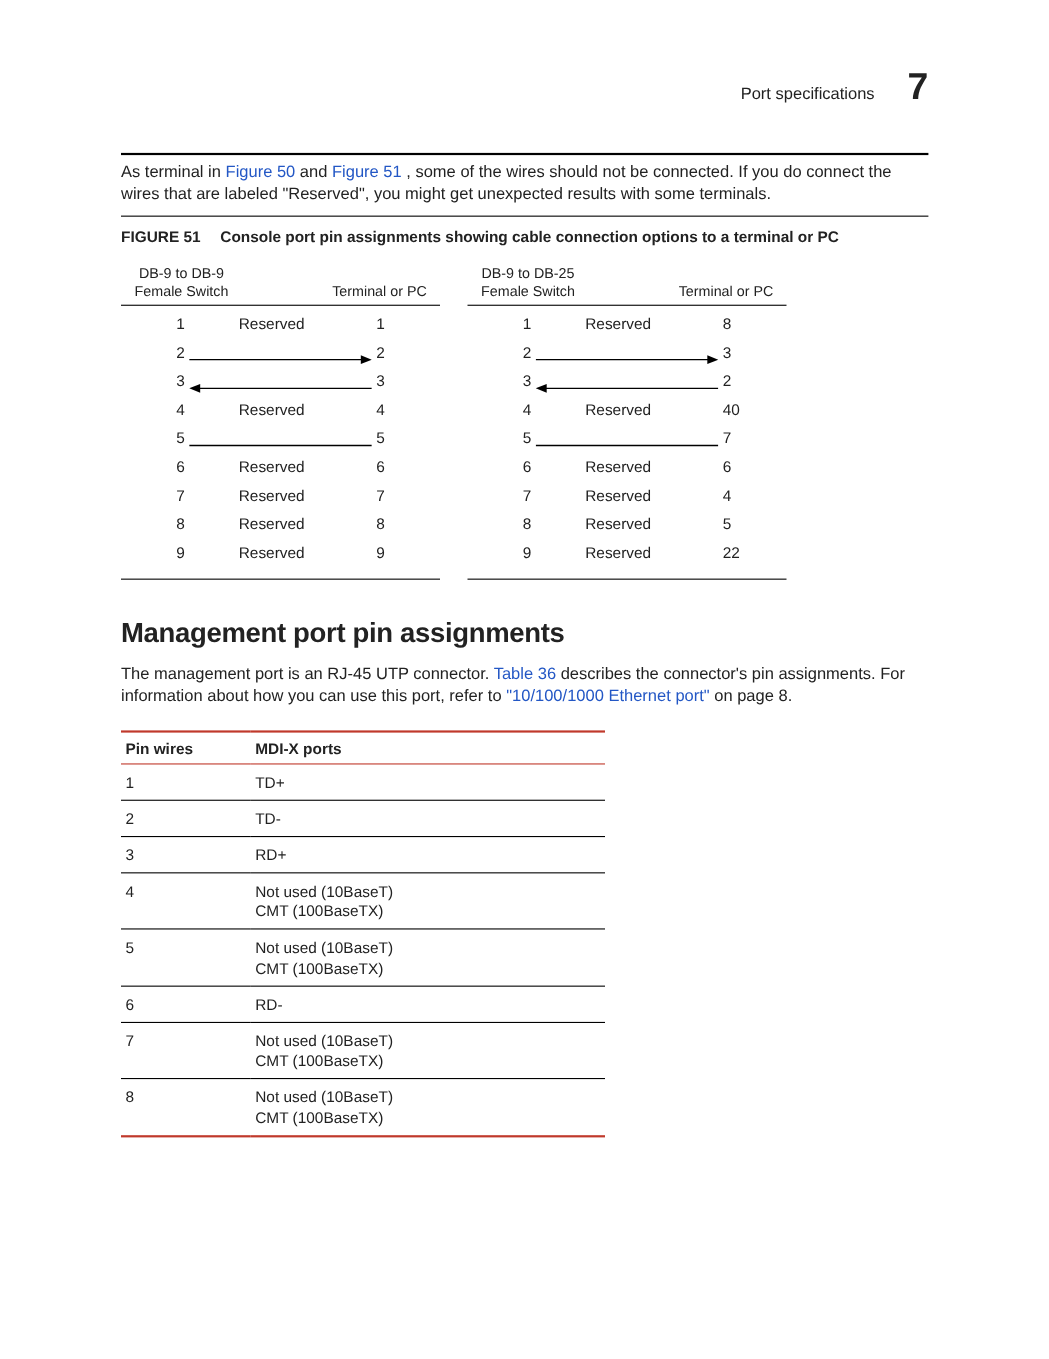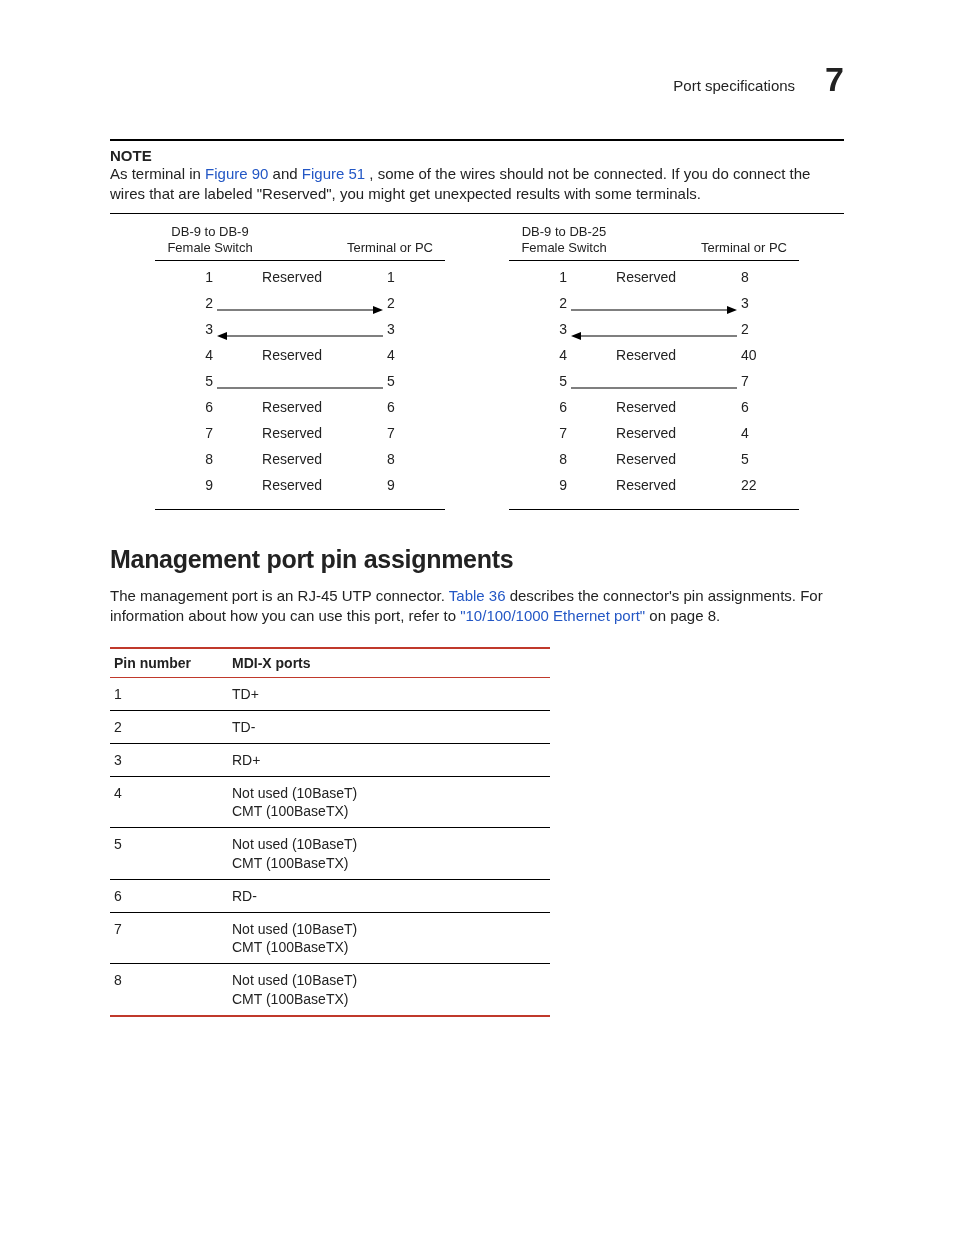--- a/index.html
+++ b/index.html
@@ -57,22 +57,22 @@
   .figcap-label {
     font-weight: 700;
     text-transform: uppercase;
     margin-right: 14px;
   }
   .figcap-text {
     font-weight: 700;
   }
   .figure-area {
     display: flex;
-    justify-content: center;
-    gap: 64px;
+    justify-content: flex-start;
+    gap: 25px;
   }
   .pin-block {
     width: 290px;
   }
   .pin-block .colheads {
     display: flex;
     justify-content: space-between;
     font-size: 13px;
     margin-bottom: 4px;
   }
@@ -175,30 +175,33 @@
 <body>
 
 <div class="page">
 
   <div class="running-head">
     <span class="running-title">Port specifications</span>
     <span class="running-chapter">7</span>
   </div>
 
   <div class="note-block">
-    <div class="note-label">NOTE</div>
     <div class="note-text">
       <span>As terminal in </span>
-      <a href="#" class="link">Figure 90</a>
+      <a href="#" class="link">Figure 50</a>
       <span> and </span>
       <a href="#" class="link">Figure 51</a>
       <span>, some of the wires should not be connected. If you do connect the wires that are labeled "Reserved", you might get unexpected results with some terminals.</span>
     </div>
   </div>
 
+  <div class="figcap">
+    <span class="figcap-label">FIGURE 51</span>
+    <span class="figcap-text">Console port pin assignments showing cable connection options to a terminal or PC</span>
+  </div>
 
   <div class="figure-area">
 
   <div class="pin-block">
         <div class="colheads">
           <div class="hdr-left"><span>DB-9 to DB-9</span><br><span>Female Switch</span></div>
           <div class="hdr-right" style="align-self:flex-end;"><span>Terminal or PC</span></div>
         </div>
         <div class="pin-rows">
           <div class="pin-row">
@@ -326,21 +329,21 @@
     <a href="#" class="link">Table 36</a>
     <span> describes the connector's pin assignments. For information about how you can use this port, refer to </span>
     <a href="#" class="link">"10/100/1000 Ethernet port"</a>
     <span> on page 8.</span>
   </div>
 
 
   <table class="t36">
     <thead>
       <tr>
-        <th>Pin number</th>
+        <th>Pin wires</th>
         <th>MDI-X ports</th>
       </tr>
     </thead>
     <tbody>
         <tr>
           <td>1</td>
           <td>TD+</td>
         </tr>
         <tr>
           <td>2</td>

